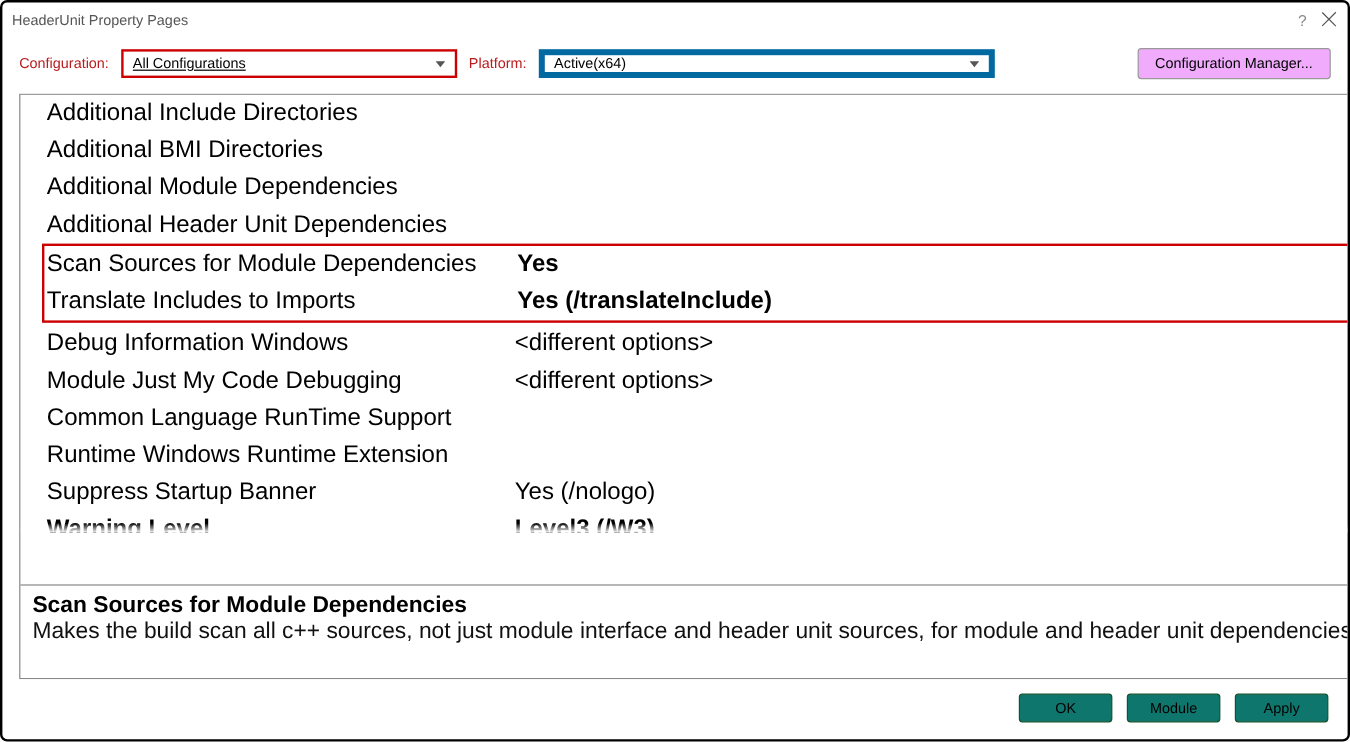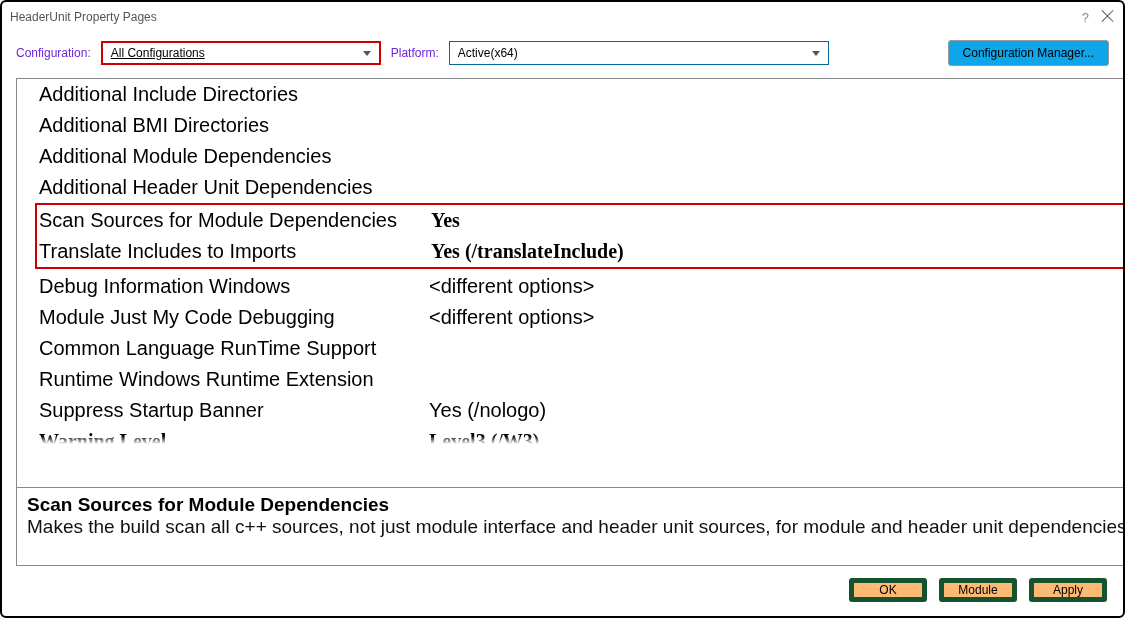--- a/index.html
+++ b/index.html
@@ -9,58 +9,58 @@
 .titlebar { height: 30px; display: flex; align-items: center; padding: 0 8px; font-size: 12px; color: #555; justify-content: space-between; }
 .titlebar .spacer { flex: 1; }
 .titlebar .help { font-size: 13px; color: #888; margin-right: 12px; cursor: default; }
 .titlebar .close-icon { width: 14px; height: 14px; position: relative; cursor: default; }
 .titlebar .close-icon::before, .titlebar .close-icon::after { content: ""; position: absolute; left: 6px; top: -2px; height: 16px; width: 1.3px; background: #555; }
 .titlebar .close-icon::before { transform: rotate(45deg); }
 .titlebar .close-icon::after { transform: rotate(-45deg); }
 
 
 .config-row { display: flex; align-items: center; gap: 10px; padding: 8px 14px 12px 14px; font-size: 12px; }
-.config-row .label { color: #6d28d9; }
-.config-row .dd { border: 1px solid #0369a1; height: 24px; display: flex; align-items: center; padding: 0 8px; font-size: 12px; background: #fff; justify-content: space-between; }
+.config-row .label { color: #b91c1c; }
+.config-row .dd { border: 5px solid #0369a1; height: 24px; display: flex; align-items: center; padding: 0 8px; font-size: 12px; background: #fff; justify-content: space-between; }
 .config-row .dd.config { width: 280px; }
 .config-row .dd.platform { width: 380px; }
 .config-row .dd.highlight { border: 2.5px solid #c00; text-decoration: underline; }
 .config-row .chev { width: 0; height: 0; border-left: 4px solid transparent; border-right: 4px solid transparent; border-top: 5px solid #555; }
-.config-row .mgr-btn { margin-left: auto; border: 1px solid #999; background: #0ea5e9; height: 26px; padding: 0 14px; font-size: 12px; border-radius: 3px; }
+.config-row .mgr-btn { margin-left: auto; border: 1px solid #999; background: #f0abfc; height: 26px; padding: 0 14px; font-size: 12px; border-radius: 3px; }
 
 
 .main { flex: 1; display: flex; padding: 0 14px 0 10px; overflow: hidden; }
 
 
 .tree { width: 200px; font-size: 12px; color: #000; padding-top: 4px; overflow: hidden; display: flex; flex-direction: column; }
 .tree .branch { margin: 0; padding: 0; list-style: none; }
 .tree .scroll-line { border-top: 1px solid #bbb; margin: 6px 20px 0 38px; }
 
 
 .grid-wrap { flex: 1; display: flex; flex-direction: column; border: 1px solid #888; margin-left: 4px; position: relative; }
 .grid { flex: 1; overflow: hidden; position: relative; }
 .grid-inner { position: absolute; inset: 0; }
 .row { display: flex; font-size: 20px; line-height: 31px; padding-left: 22px; }
 .row .k { width: 390px; }
 .row .v { flex: 1; }
-.row .v.bold, .row .k.bold { font-weight: 600; font-family: Liberation Serif, serif; }
+.row .v.bold, .row .k.bold { font-weight: 600; }
 .row.cut { overflow: hidden; height: 18px; position: relative; }
 .row.cut::after { content: ""; position: absolute; left: 0; right: 0; bottom: 0; height: 8px; background: linear-gradient(rgba(255,255,255,0), #fff); }
 .highlight-group { border: 2.5px solid #c00; margin: 0 14px 2px 18px; }
 .highlight-group .row { padding-left: 2px; }
 .highlight-group .row .k { width: 392px; }
 
 
 .desc { border-top: 1px solid #888; padding: 6px 10px 4px 10px; font-size: 19px; height: 78px; }
 .desc .title { font-weight: 600; }
 .desc .body { color: #111; white-space: nowrap; overflow: hidden; text-overflow: ellipsis; }
 
 
 .footer { display: flex; justify-content: flex-end; gap: 12px; padding: 12px 16px 14px 0; }
-.footer button { width: 78px; height: 24px; font-size: 12px; background: #fdba74; border: 5px solid #14532d; border-radius: 3px; }
+.footer button { width: 78px; height: 24px; font-size: 12px; background: #0f766e; border: 1px solid #14532d; border-radius: 3px; }
 </style>
 </head>
 <body>
 
 <div class="titlebar">
   <span>HeaderUnit Property Pages</span>
   <span class="spacer"></span>
   <span class="help">?</span>
   <span class="close-icon"></span>
 </div>

